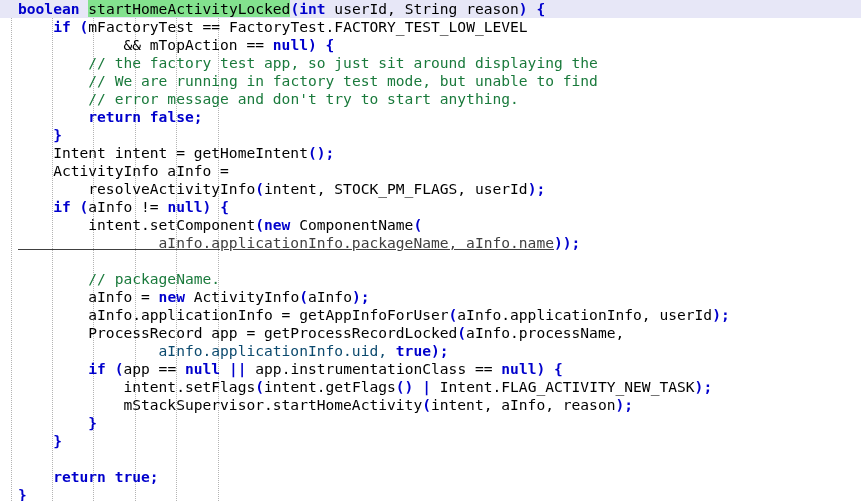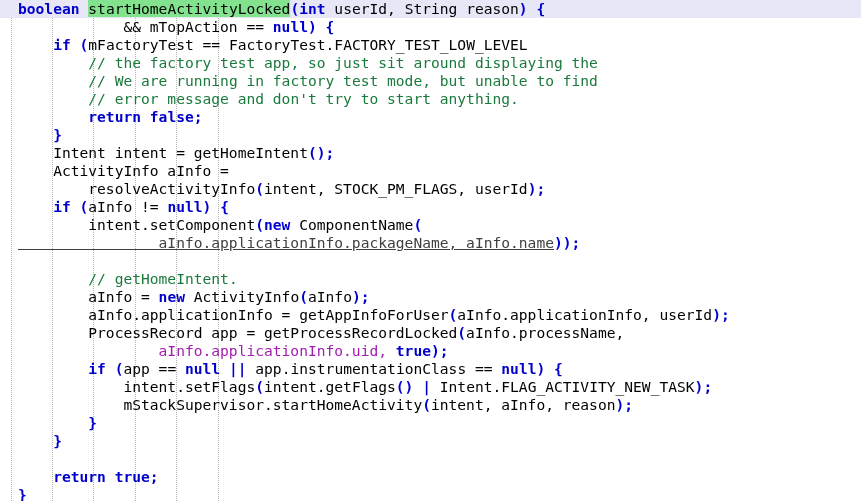--- a/index.html
+++ b/index.html
@@ -62,39 +62,39 @@
   <div id="guides">
       <div class="indent-guide" style="left: 11px; height: 501px; border-left-color: rgb(180, 180, 180);"></div>
       <div class="indent-guide" style="left: 52px; height: 501px; border-left-color: rgb(180, 180, 180);"></div>
       <div class="indent-guide" style="left: 93px; height: 501px; border-left-color: rgb(180, 180, 180);"></div>
       <div class="indent-guide" style="left: 135px; height: 501px; border-left-color: rgb(180, 180, 180);"></div>
       <div class="indent-guide" style="left: 176px; height: 501px; border-left-color: rgb(180, 180, 180);"></div>
       <div class="indent-guide" style="left: 218px; height: 501px; border-left-color: rgb(180, 180, 180);"></div>
     </div>
   <div class="code-area" id="code-area">
       <div class="line highlight" style="background: rgb(231, 231, 247);"><span class="tok-kw" style="color: rgb(0, 0, 204);">boolean</span><span class="tok-plain" style="color: rgb(0, 0, 0);"> </span><span class="tok-name-hl" style="background: rgb(131, 226, 142);">startHomeActivityLocked</span><span class="tok-punc" style="color: rgb(0, 0, 204);">(</span><span class="tok-kw" style="color: rgb(0, 0, 204);">int</span><span class="tok-plain" style="color: rgb(0, 0, 0);"> userId, String reason</span><span class="tok-punc" style="color: rgb(0, 0, 204);">)</span><span class="tok-plain" style="color: rgb(0, 0, 0);"> </span><span class="tok-punc" style="color: rgb(0, 0, 204);">{</span></div>
+      <div class="line"><span class="tok-plain" style="color: rgb(0, 0, 0);">    </span><span class="tok-kw" style="color: rgb(0, 0, 204);">if</span><span class="tok-plain" style="color: rgb(0, 0, 0);"> </span><span class="tok-punc" style="color: rgb(0, 0, 204);">(</span><span class="tok-plain" style="color: rgb(0, 0, 0);">mFactoryTest == FactoryTest.FACTORY_TEST_LOW_LEVEL</span></div>
       <div class="line"><span class="tok-plain" style="color: rgb(0, 0, 0);">            &amp;&amp; mTopAction == </span><span class="tok-kw" style="color: rgb(0, 0, 204);">null</span><span class="tok-punc" style="color: rgb(0, 0, 204);">)</span><span class="tok-plain" style="color: rgb(0, 0, 0);"> </span><span class="tok-punc" style="color: rgb(0, 0, 204);">{</span></div>
-      <div class="line"><span class="tok-plain" style="color: rgb(0, 0, 0);">    </span><span class="tok-kw" style="color: rgb(0, 0, 204);">if</span><span class="tok-plain" style="color: rgb(0, 0, 0);"> </span><span class="tok-punc" style="color: rgb(0, 0, 204);">(</span><span class="tok-plain" style="color: rgb(0, 0, 0);">mFactoryTest == FactoryTest.FACTORY_TEST_LOW_LEVEL</span></div>
       <div class="line"><span class="tok-plain" style="color: rgb(0, 0, 0);">        </span><span class="tok-comment" style="color: rgb(26, 122, 60);">// the factory test app, so just sit around displaying the</span></div>
       <div class="line"><span class="tok-plain" style="color: rgb(0, 0, 0);">        </span><span class="tok-comment" style="color: rgb(26, 122, 60);">// We are running in factory test mode, but unable to find</span></div>
       <div class="line"><span class="tok-plain" style="color: rgb(0, 0, 0);">        </span><span class="tok-comment" style="color: rgb(26, 122, 60);">// error message and don't try to start anything.</span></div>
       <div class="line"><span class="tok-plain" style="color: rgb(0, 0, 0);">        </span><span class="tok-kw" style="color: rgb(0, 0, 204);">return</span><span class="tok-plain" style="color: rgb(0, 0, 0);"> </span><span class="tok-kw" style="color: rgb(0, 0, 204);">false</span><span class="tok-punc" style="color: rgb(0, 0, 204);">;</span></div>
       <div class="line"><span class="tok-plain" style="color: rgb(0, 0, 0);">    </span><span class="tok-punc" style="color: rgb(0, 0, 204);">}</span></div>
       <div class="line"><span class="tok-plain" style="color: rgb(0, 0, 0);">    Intent intent = getHomeIntent</span><span class="tok-punc" style="color: rgb(0, 0, 204);">()</span><span class="tok-punc" style="color: rgb(0, 0, 204);">;</span></div>
       <div class="line"><span class="tok-plain" style="color: rgb(0, 0, 0);">    ActivityInfo aInfo =</span></div>
       <div class="line"><span class="tok-plain" style="color: rgb(0, 0, 0);">        resolveActivityInfo</span><span class="tok-punc" style="color: rgb(0, 0, 204);">(</span><span class="tok-plain" style="color: rgb(0, 0, 0);">intent, STOCK_PM_FLAGS, userId</span><span class="tok-punc" style="color: rgb(0, 0, 204);">)</span><span class="tok-punc" style="color: rgb(0, 0, 204);">;</span></div>
       <div class="line"><span class="tok-plain" style="color: rgb(0, 0, 0);">    </span><span class="tok-kw" style="color: rgb(0, 0, 204);">if</span><span class="tok-plain" style="color: rgb(0, 0, 0);"> </span><span class="tok-punc" style="color: rgb(0, 0, 204);">(</span><span class="tok-plain" style="color: rgb(0, 0, 0);">aInfo != </span><span class="tok-kw" style="color: rgb(0, 0, 204);">null</span><span class="tok-punc" style="color: rgb(0, 0, 204);">)</span><span class="tok-plain" style="color: rgb(0, 0, 0);"> </span><span class="tok-punc" style="color: rgb(0, 0, 204);">{</span></div>
       <div class="line"><span class="tok-plain" style="color: rgb(0, 0, 0);">        intent.setComponent</span><span class="tok-punc" style="color: rgb(0, 0, 204);">(</span><span class="tok-kw" style="color: rgb(0, 0, 204);">new</span><span class="tok-plain" style="color: rgb(0, 0, 0);"> ComponentName</span><span class="tok-punc" style="color: rgb(0, 0, 204);">(</span></div>
       <div class="line"><span class="tok-plain" style="color: #404040; text-decoration: underline;">                aInfo.applicationInfo.packageName, aInfo.name</span><span class="tok-punc" style="color: rgb(0, 0, 204);">))</span><span class="tok-punc" style="color: rgb(0, 0, 204);">;</span></div>
       <div class="line"><span class="tok-plain" style="color: rgb(0, 0, 0);">        </span></div>
-      <div class="line"><span class="tok-plain" style="color: rgb(0, 0, 0);">        </span><span class="tok-comment" style="color: rgb(26, 122, 60);">// getHomeIntent.</span></div>
+      <div class="line"><span class="tok-plain" style="color: rgb(0, 0, 0);">        </span><span class="tok-comment" style="color: rgb(26, 122, 60);">// packageName.</span></div>
       <div class="line"><span class="tok-plain" style="color: rgb(0, 0, 0);">        aInfo = </span><span class="tok-kw" style="color: rgb(0, 0, 204);">new</span><span class="tok-plain" style="color: rgb(0, 0, 0);"> ActivityInfo</span><span class="tok-punc" style="color: rgb(0, 0, 204);">(</span><span class="tok-plain" style="color: rgb(0, 0, 0);">aInfo</span><span class="tok-punc" style="color: rgb(0, 0, 204);">)</span><span class="tok-punc" style="color: rgb(0, 0, 204);">;</span></div>
       <div class="line"><span class="tok-plain" style="color: rgb(0, 0, 0);">        aInfo.applicationInfo = getAppInfoForUser</span><span class="tok-punc" style="color: rgb(0, 0, 204);">(</span><span class="tok-plain" style="color: rgb(0, 0, 0);">aInfo.applicationInfo, userId</span><span class="tok-punc" style="color: rgb(0, 0, 204);">)</span><span class="tok-punc" style="color: rgb(0, 0, 204);">;</span></div>
       <div class="line"><span class="tok-plain" style="color: rgb(0, 0, 0);">        ProcessRecord app = getProcessRecordLocked</span><span class="tok-punc" style="color: rgb(0, 0, 204);">(</span><span class="tok-plain" style="color: rgb(0, 0, 0);">aInfo.processName,</span></div>
-      <div class="line"><span class="tok-plain" style="color: #a21caf;">                aInfo.applicationInfo.uid, </span><span class="tok-kw" style="color: rgb(0, 0, 204);">true</span><span class="tok-punc" style="color: rgb(0, 0, 204);">)</span><span class="tok-punc" style="color: rgb(0, 0, 204);">;</span></div>
+      <div class="line"><span class="tok-plain" style="color: #0c4a6e;">                aInfo.applicationInfo.uid, </span><span class="tok-kw" style="color: rgb(0, 0, 204);">true</span><span class="tok-punc" style="color: rgb(0, 0, 204);">)</span><span class="tok-punc" style="color: rgb(0, 0, 204);">;</span></div>
       <div class="line"><span class="tok-plain" style="color: rgb(0, 0, 0);">        </span><span class="tok-kw" style="color: rgb(0, 0, 204);">if</span><span class="tok-plain" style="color: rgb(0, 0, 0);"> </span><span class="tok-punc" style="color: rgb(0, 0, 204);">(</span><span class="tok-plain" style="color: rgb(0, 0, 0);">app == </span><span class="tok-kw" style="color: rgb(0, 0, 204);">null</span><span class="tok-plain" style="color: rgb(0, 0, 0);"> </span><span class="tok-punc" style="color: rgb(0, 0, 204);">||</span><span class="tok-plain" style="color: rgb(0, 0, 0);"> app.instrumentationClass == </span><span class="tok-kw" style="color: rgb(0, 0, 204);">null</span><span class="tok-punc" style="color: rgb(0, 0, 204);">)</span><span class="tok-plain" style="color: rgb(0, 0, 0);"> </span><span class="tok-punc" style="color: rgb(0, 0, 204);">{</span></div>
       <div class="line"><span class="tok-plain" style="color: rgb(0, 0, 0);">            intent.setFlags</span><span class="tok-punc" style="color: rgb(0, 0, 204);">(</span><span class="tok-plain" style="color: rgb(0, 0, 0);">intent.getFlags</span><span class="tok-punc" style="color: rgb(0, 0, 204);">()</span><span class="tok-plain" style="color: rgb(0, 0, 0);"> </span><span class="tok-punc" style="color: rgb(0, 0, 204);">|</span><span class="tok-plain" style="color: rgb(0, 0, 0);"> Intent.FLAG_ACTIVITY_NEW_TASK</span><span class="tok-punc" style="color: rgb(0, 0, 204);">)</span><span class="tok-punc" style="color: rgb(0, 0, 204);">;</span></div>
       <div class="line"><span class="tok-plain" style="color: rgb(0, 0, 0);">            mStackSupervisor.startHomeActivity</span><span class="tok-punc" style="color: rgb(0, 0, 204);">(</span><span class="tok-plain" style="color: rgb(0, 0, 0);">intent, aInfo, reason</span><span class="tok-punc" style="color: rgb(0, 0, 204);">)</span><span class="tok-punc" style="color: rgb(0, 0, 204);">;</span></div>
       <div class="line"><span class="tok-plain" style="color: rgb(0, 0, 0);">        </span><span class="tok-punc" style="color: rgb(0, 0, 204);">}</span></div>
       <div class="line"><span class="tok-plain" style="color: rgb(0, 0, 0);">    </span><span class="tok-punc" style="color: rgb(0, 0, 204);">}</span></div>
       <div class="line">&nbsp;</div>
       <div class="line"><span class="tok-plain" style="color: rgb(0, 0, 0);">    </span><span class="tok-kw" style="color: rgb(0, 0, 204);">return</span><span class="tok-plain" style="color: rgb(0, 0, 0);"> </span><span class="tok-kw" style="color: rgb(0, 0, 204);">true</span><span class="tok-punc" style="color: rgb(0, 0, 204);">;</span></div>
       <div class="line"><span class="tok-plain" style="color: rgb(0, 0, 0);"></span><span class="tok-punc" style="color: rgb(0, 0, 204);">}</span></div>
     </div>
 </div>

